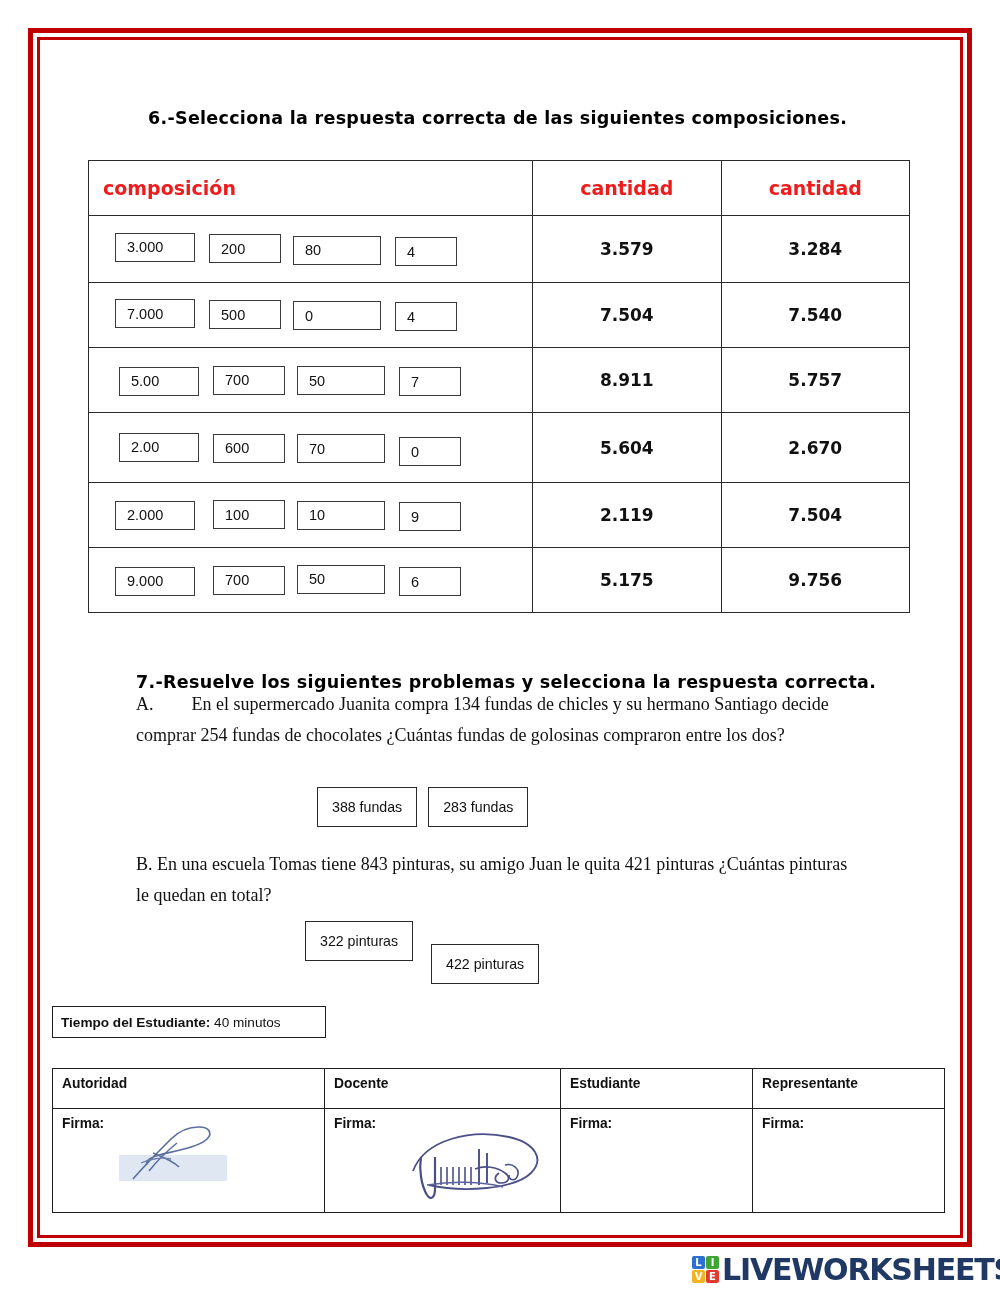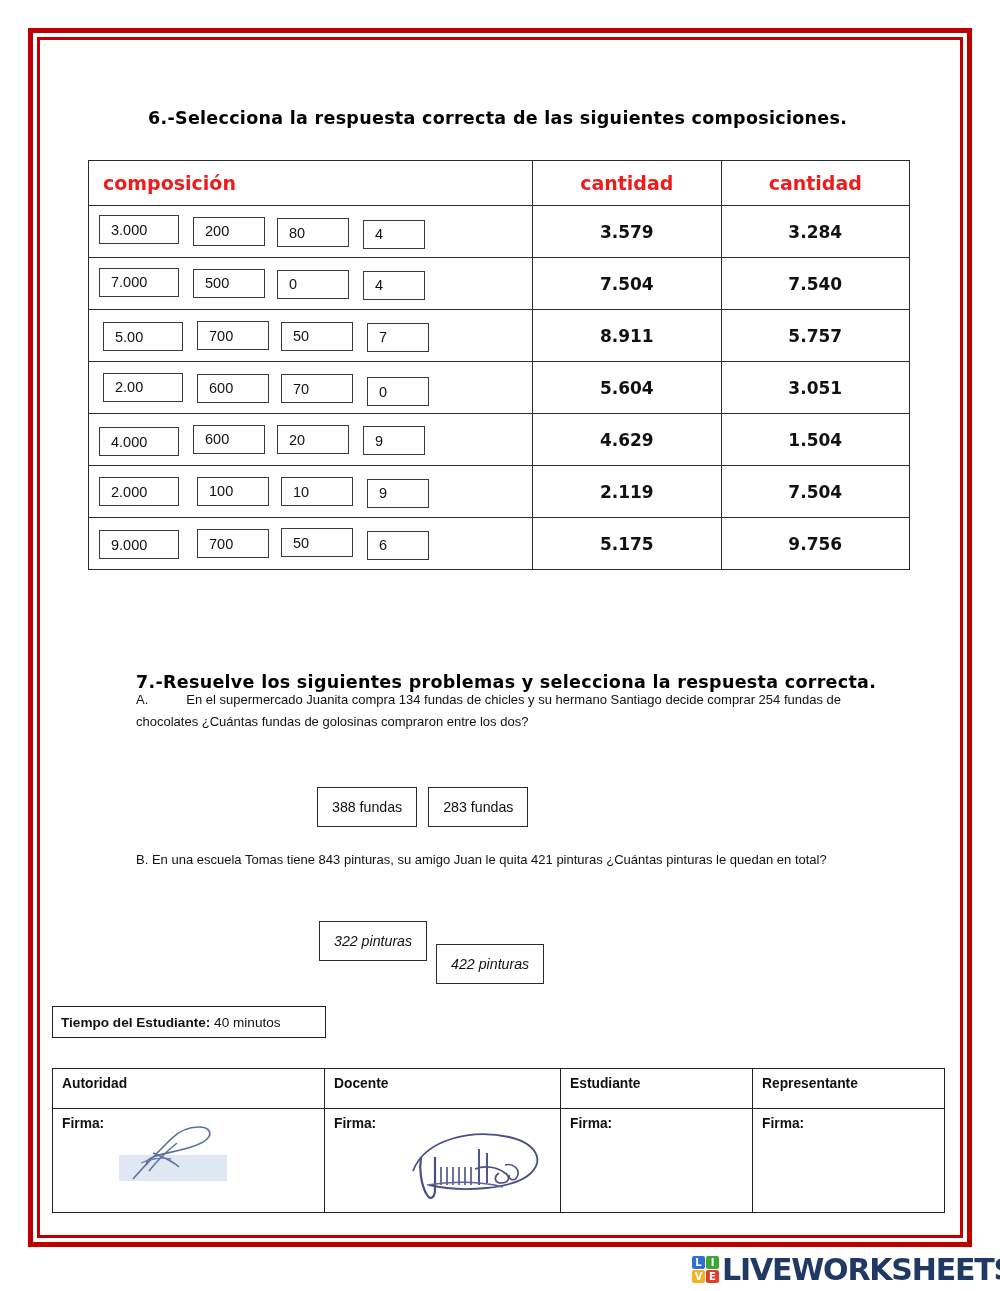--- a/index.html
+++ b/index.html
@@ -53,21 +53,21 @@
 
   #composition-table {
     position: absolute;
     left: 44px; top: 116px;
     width: 822px;
     border-collapse: collapse;
     table-layout: fixed;
   }
   #composition-table td, #composition-table th {
     border: 1.5px solid #2b2b2b;
-    padding: 0;
+    padding: 16px;
     vertical-align: middle;
   }
   .col-comp { width: 384px; }
   .col-cant { width: 163px; }
   .th-cell {
     height: 45px;
     font-family: "DejaVu Sans", sans-serif;
     font-weight: bold;
     font-size: 19px;
     color: #ee1c1c;
@@ -90,21 +90,21 @@
     font-size: 14.5px;
     color: #111;
     display: flex;
     align-items: center;
     padding-left: 11px;
     height: 29px;
     position: relative;
   }
   .nb-w1 { width: 80px; }
   .nb-w2 { width: 72px; }
-  .nb-w3 { width: 72px; }
+  .nb-w3 { width: 88px; }
   .nb-w4 { width: 62px; }
   .nb-gap1 { margin-left: 14px; }
   .nb-gap2 { margin-left: 12px; }
   .nb-gap3 { margin-left: 14px; }
 
   .cant-cell {
     text-align: center;
     font-family: "DejaVu Sans", sans-serif;
     font-weight: bold;
     font-size: 17px;
@@ -112,33 +112,33 @@
     height: 52px;
   }
 
   
   #sec7-heading {
     position: absolute;
     left: 92px; top: 602px; margin-top: 26px;
   }
   .prob-text {
     position: absolute;
-    font-family: Liberation Sans, sans-serif;
-    font-size: 13px;
+    font-family: Liberation Serif, serif;
+    font-size: 18px;
     line-height: 1.72;
     color: #111;
     width: 720px;
   }
   #probA-text { left: 92px; top: 645px; }
   #probB-text { left: 92px; top: 805px; }
   .indent-A { display: inline-block; width: 38px; }
 
   .answer-row { position: absolute; display: flex; }
   #probA-answers { left: 273px; top: 743px; gap: 11px; }
-  #probB-answers { left: 275px; top: 877px; gap: 9px; font-style: italic; }
+  #probB-answers { left: 261px; top: 877px; gap: 18px; }
 
   .answerbox {
     border: 1.6px solid #2b2b2b;
     background: #fff;
     font-family: "Liberation Sans", sans-serif;
     font-size: 14.2px;
     color: #111;
     display: flex;
     align-items: center;
     justify-content: center;
@@ -290,35 +290,23 @@
       <tr>
         <td class="comp-cell">
           <div class="comp-row-inner" style="padding-left:14px">
             <div class="numbox nb-w1" style="margin-top:-1px">2.00</div>
             <div class="numbox nb-w2 nb-gap1" style="margin-top:1px">600</div>
             <div class="numbox nb-w3 nb-gap2" style="margin-top:2px">70</div>
             <div class="numbox nb-w4 nb-gap3" style="margin-top:8px">0</div>
           </div>
         </td>
         <td class="cant-cell">5.604</td>
-        <td class="cant-cell">3.051</td>
-      </tr>
-
-      <tr>
-        <td class="comp-cell">
-          <div class="comp-row-inner">
-            <div class="numbox nb-w1" style="margin-top:4px">4.000</div>
-            <div class="numbox nb-w2 nb-gap1" style="margin-top:-1px">600</div>
-            <div class="numbox nb-w3 nb-gap2" style="margin-top:0px">20</div>
-            <div class="numbox nb-w4 nb-gap3" style="margin-top:2px">9</div>
-          </div>
-        </td>
-        <td class="cant-cell">4.629</td>
-        <td class="cant-cell">1.504</td>
-      </tr>
+        <td class="cant-cell">2.670</td>
+      </tr>
+
 
 
       <tr>
         <td class="comp-cell">
           <div class="comp-row-inner">
             <div class="numbox nb-w1" style="margin-top:0px">2.000</div>
             <div class="numbox nb-w2 nb-gap1" style="margin-top:-1px;margin-left:18px">100</div>
             <div class="numbox nb-w3 nb-gap2" style="margin-top:0px">10</div>
             <div class="numbox nb-w4 nb-gap3" style="margin-top:3px">9</div>
           </div>

